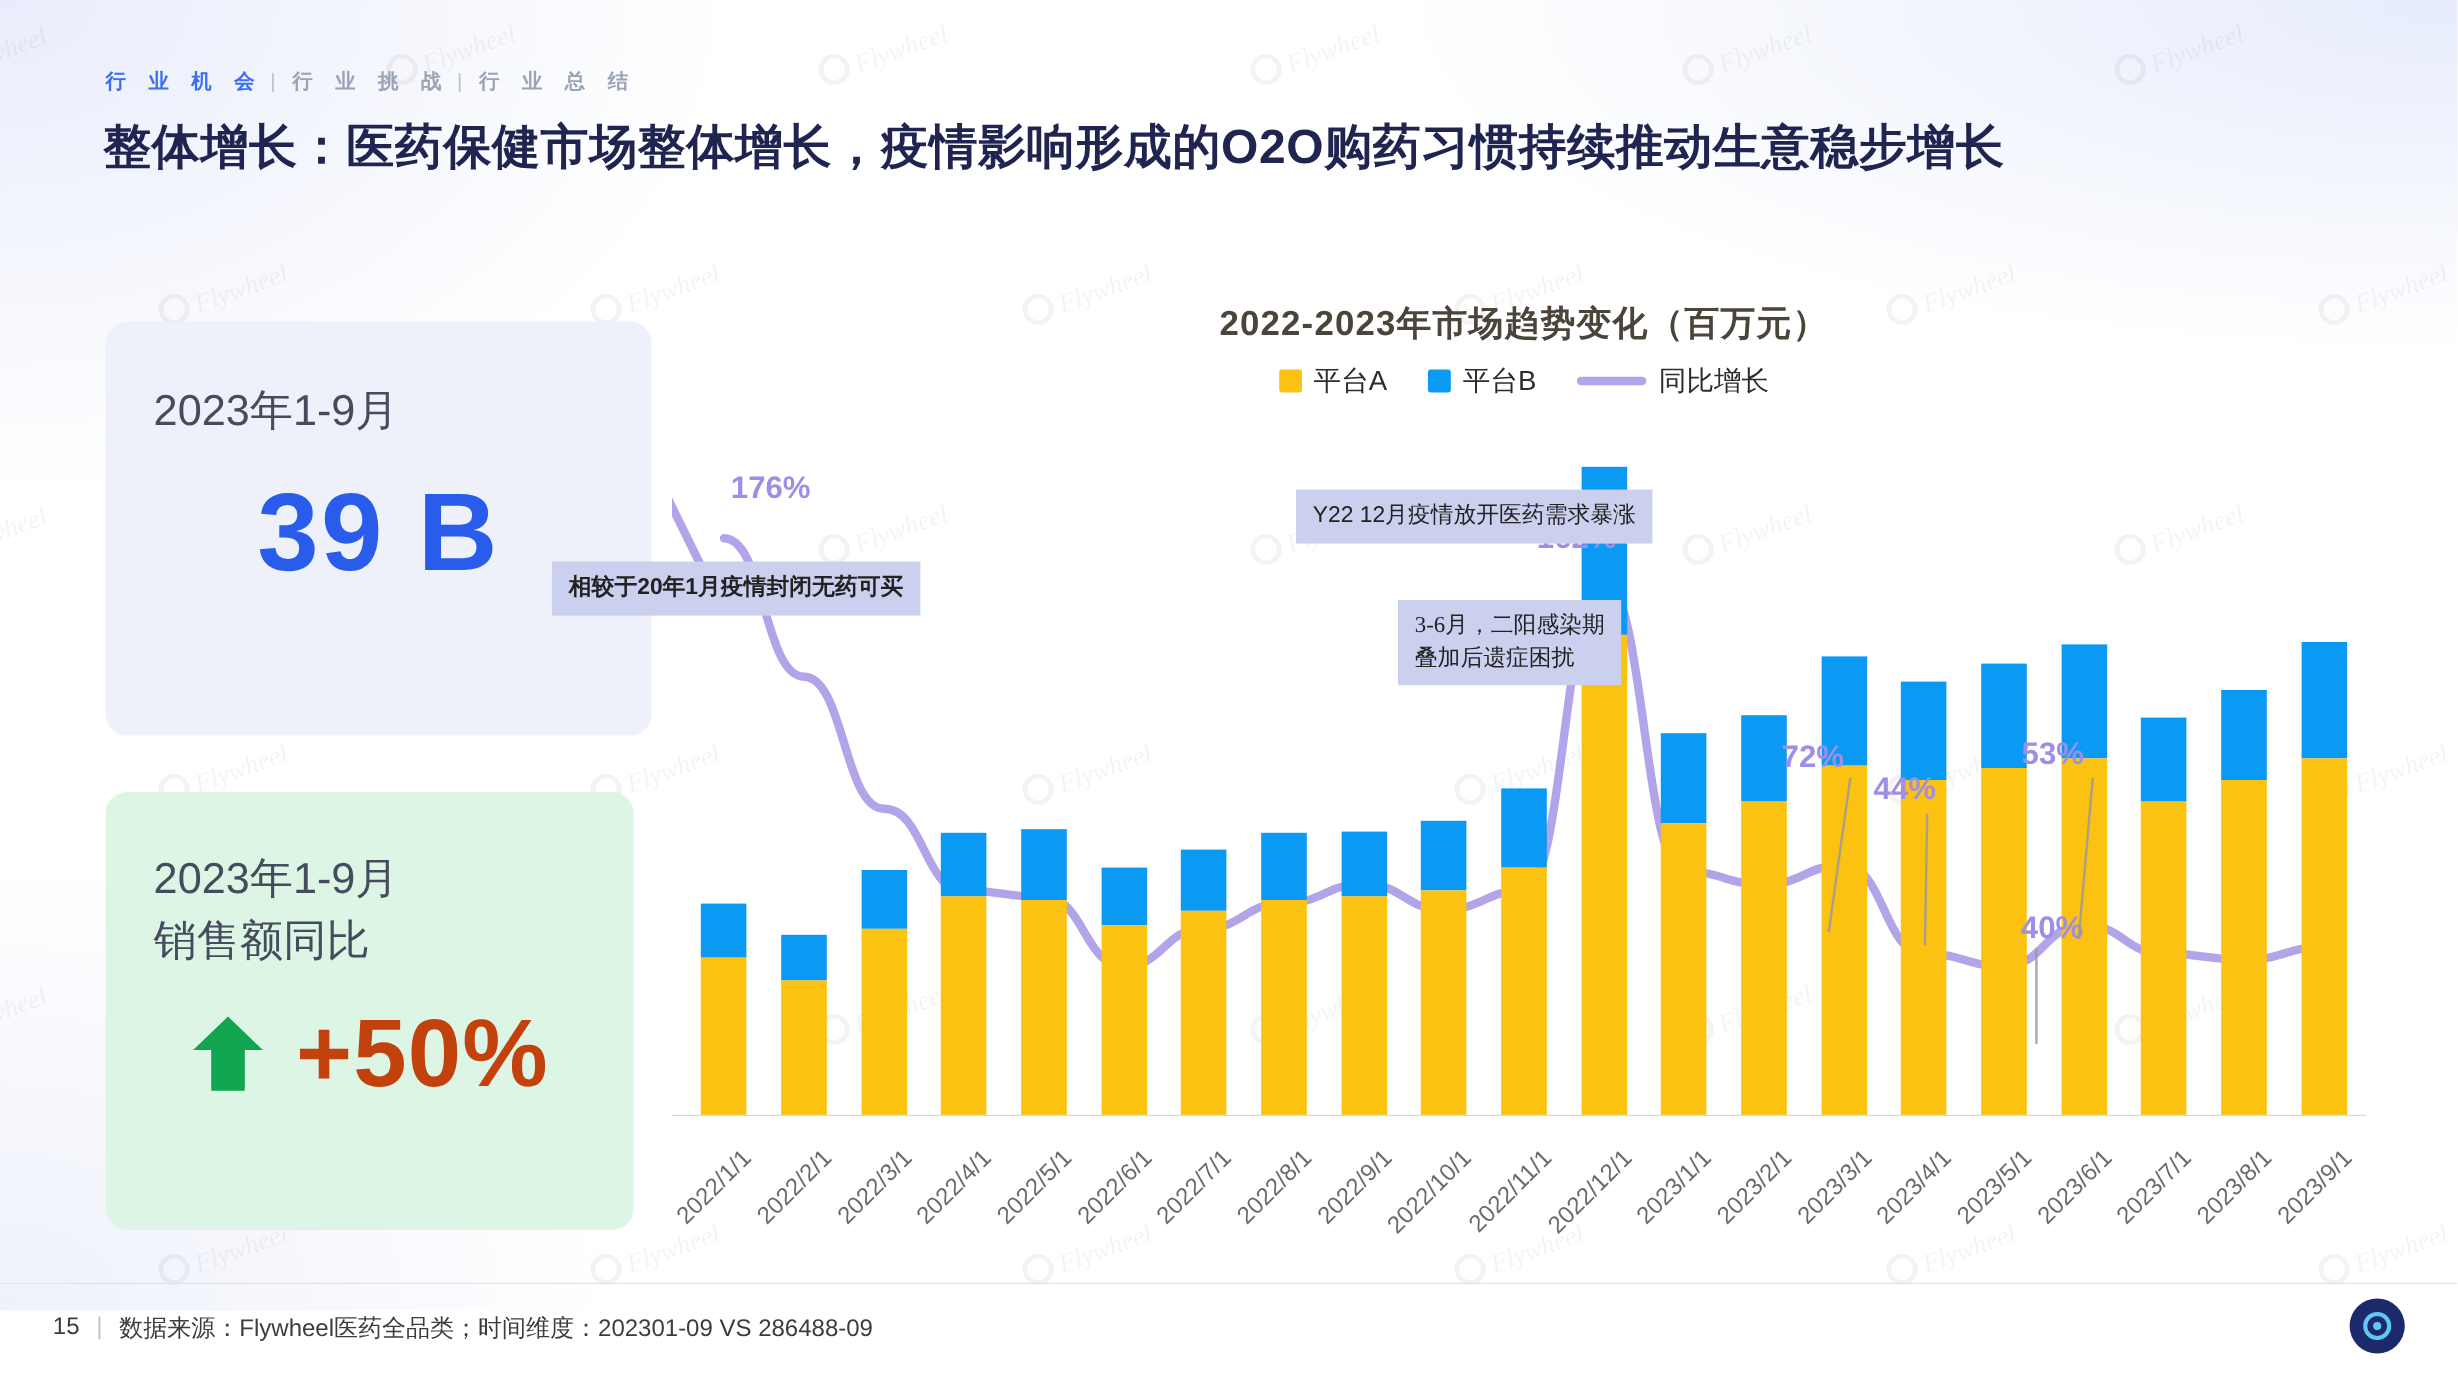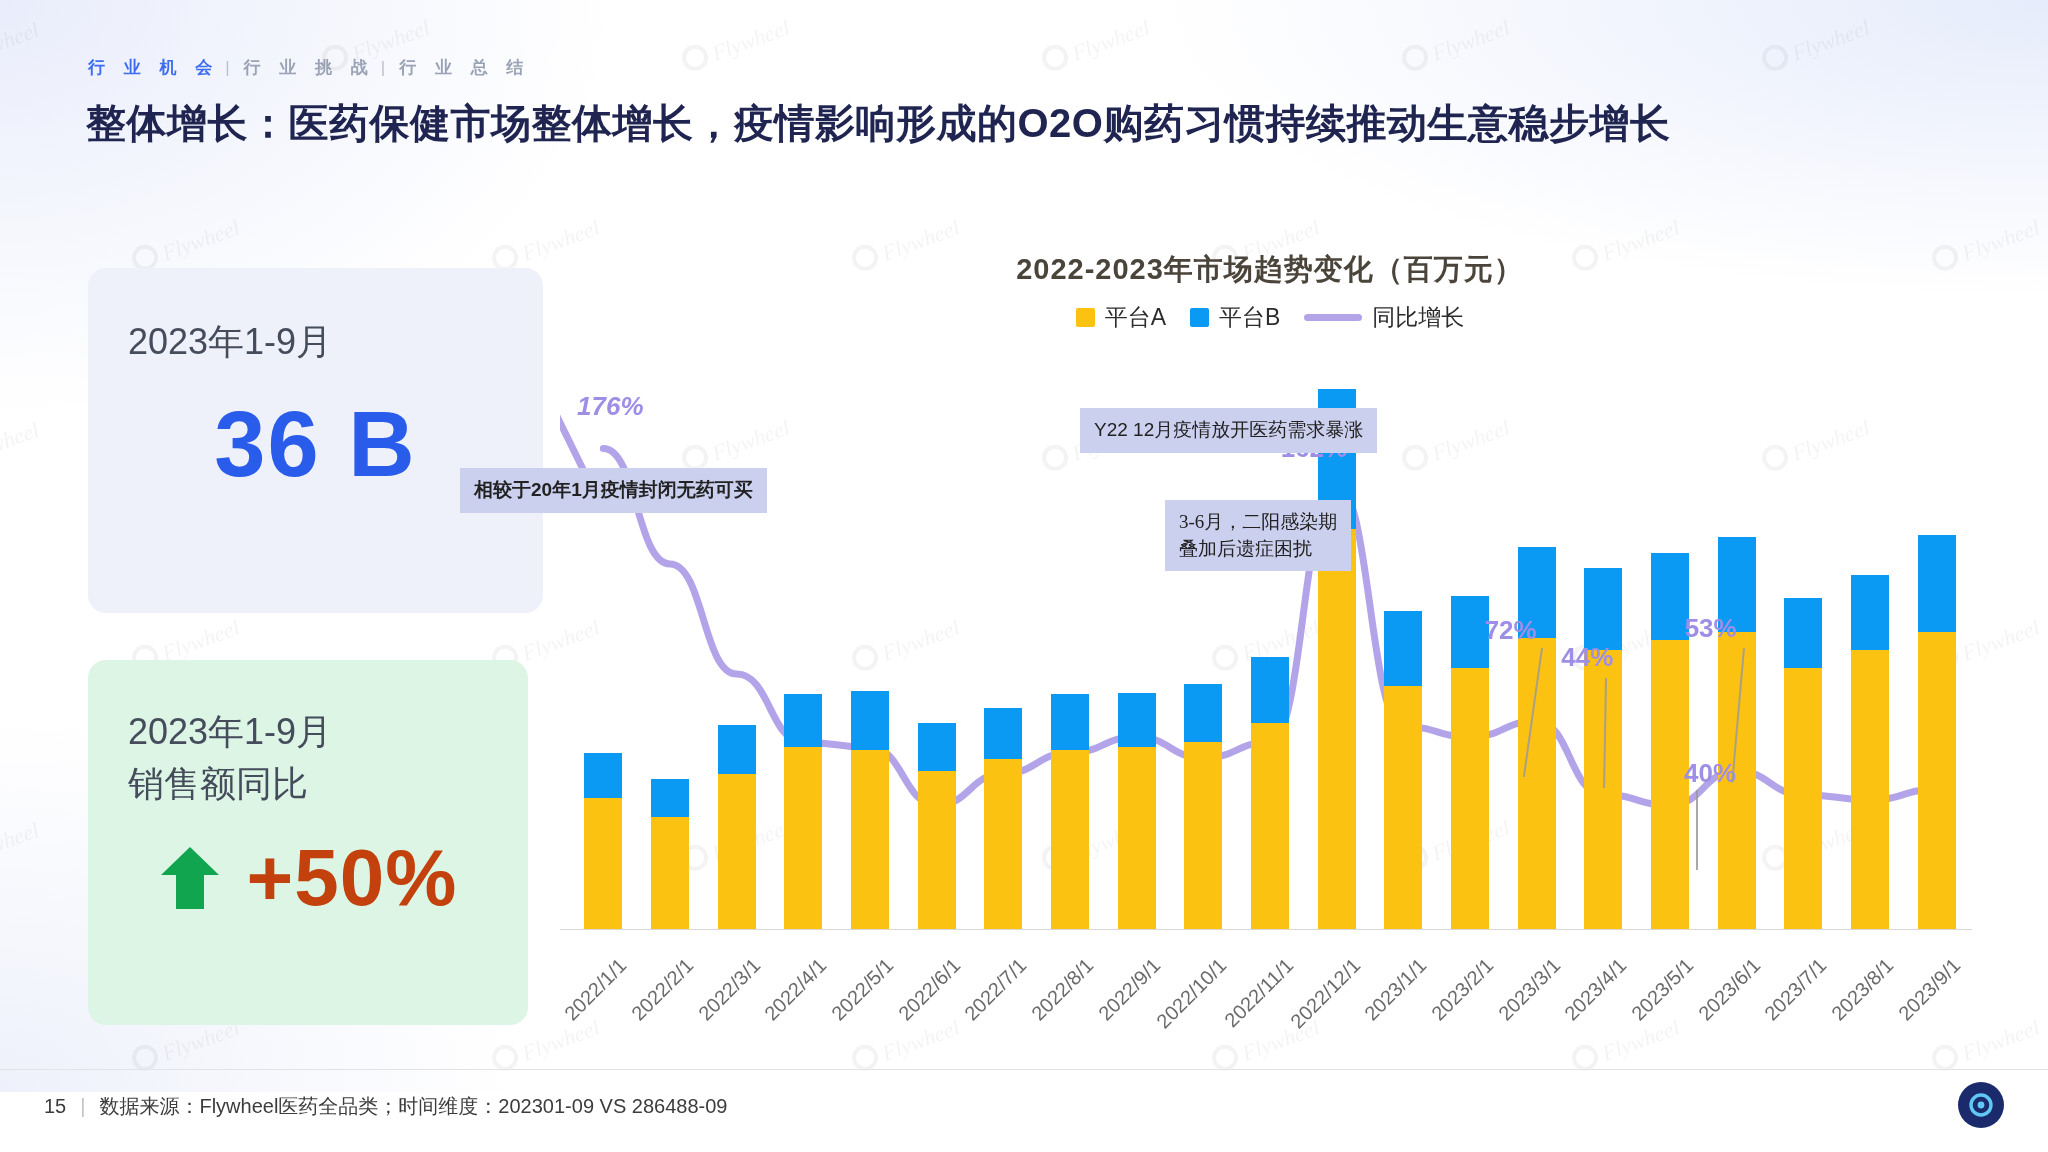--- a/index.html
+++ b/index.html
@@ -49,21 +49,21 @@
   .kpi-green-row{display:flex;align-items:center;justify-content:center;
       margin-top:22px;gap:26px;}
   .kpi-green{font-size:80px;font-weight:bold;color:#c2410c;letter-spacing:1px;}
   .arrow-up{width:62px;height:66px;flex:none;}
 
   
   .chart-wrap{position:absolute;left:560px;top:250px;width:1420px;height:800px;}
   .chart-title{position:absolute;left:0;right:0;top:0;text-align:center;
       font-size:29px;font-weight:bold;color:#4b443b;letter-spacing:1px;}
   .legend{position:absolute;left:0;right:0;top:52px;display:flex;
-      align-items:center;justify-content:center;gap:24px;}
+      align-items:center;justify-content:center;gap:34px;}
   .lg-item{display:flex;align-items:center;gap:10px;font-size:23px;color:#2c2c2c;}
   .sw{width:19px;height:19px;border-radius:2px;display:inline-block;}
   .lg-line{width:58px;height:7px;border-radius:4px;background:#b3a4ea;display:inline-block;}
 
   .plot{position:absolute;left:0;top:110px;width:1420px;height:570px;}
   .axis-base{position:absolute;left:0;right:8px;bottom:0;height:1px;background:#d8d8d8;}
 
   .bar-col{position:absolute;bottom:1px;width:38px;}
   .bar-a{width:100%;background:#fcc211;}
   .bar-b{width:100%;background:#0b9af3;}
@@ -143,21 +143,21 @@
   <span class="crumb-sep">|</span>
   <span class="crumb">行 业 总 结</span>
 </div>
 
 <div class="title">整体增长：医药保健市场整体增长，疫情影响形成的O2O购药习惯持续推动生意稳步增长</div>
 
 <div class="card card-blue">
   <div class="card-label">
       <div>2023年1-9月</div>
     </div>
-  <div class="kpi-blue">36 B</div>
+  <div class="kpi-blue">39 B</div>
 </div>
 
 <div class="card card-green">
   <div class="card-label">
       <div>2023年1-9月</div>
       <div>销售额同比</div>
     </div>
   <div class="kpi-green-row">
     <svg class="arrow-up" viewBox="0 0 62 66">
       <polygon points="31,2 60,30 45,30 45,64 17,64 17,30 2,30" fill="#11a54f"></polygon>
@@ -267,21 +267,21 @@
         <div class="bar-a" style="height: 260.745px;"></div>
       </div>
       <div class="bar-col" style="left: 1291px;">
         <div class="bar-b" style="height: 75.1915px;"></div>
         <div class="bar-a" style="height: 278.936px;"></div>
       </div>
       <div class="bar-col" style="left: 1357.67px;">
         <div class="bar-b" style="height: 97.0213px;"></div>
         <div class="bar-a" style="height: 297.128px;"></div>
       </div>
-      <div class="pct" style="left: 17px; top: 30.528px; font-style: italic;">176%</div>
+      <div class="pct" style="left: 49px; top: 30.528px;">176%</div>
       <div class="pct" style="left: 720.667px; top: 73.236px;">162%</div>
       <div class="pct" style="left: 924.667px; top: 255px;">72%</div>
       <div class="leader" style="left: 980.667px; top: 288px; height: 130px; transform: rotate(8deg);"></div>
       <div class="pct" style="left: 1001.33px; top: 282px;">44%</div>
       <div class="leader" style="left: 1045.33px; top: 318px; height: 110px; transform: rotate(1deg);"></div>
       <div class="pct" style="left: 1124px; top: 398px;">40%</div>
       <div class="leader" style="left: 1136px; top: 430px; height: 80px; transform: rotate(0deg);"></div>
       <div class="pct" style="left: 1124.67px; top: 253px;">53%</div>
       <div class="leader" style="left: 1182.67px; top: 288px; height: 135px; transform: rotate(5deg);"></div>
       <div class="callout" style="left: -100px; top: 108px; font-weight: bold;">相较于20年1月疫情封闭无药可买</div>

